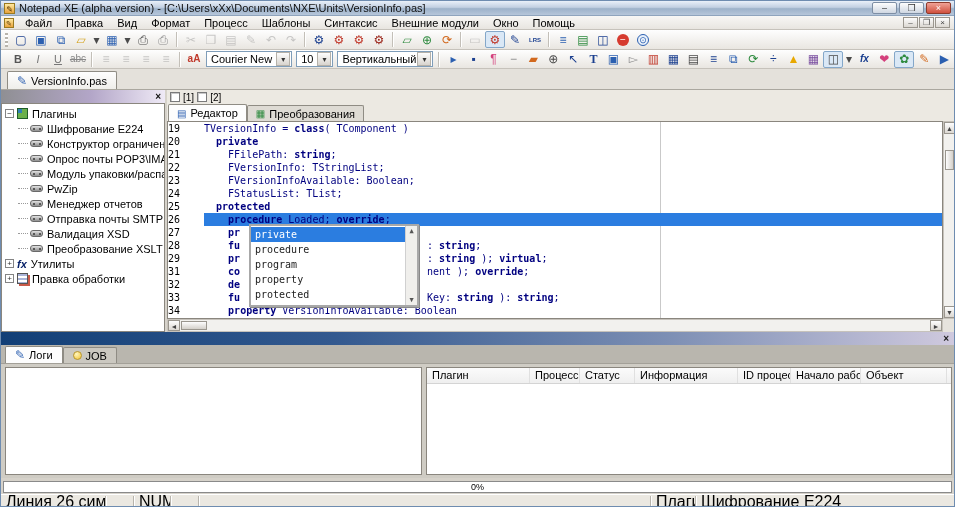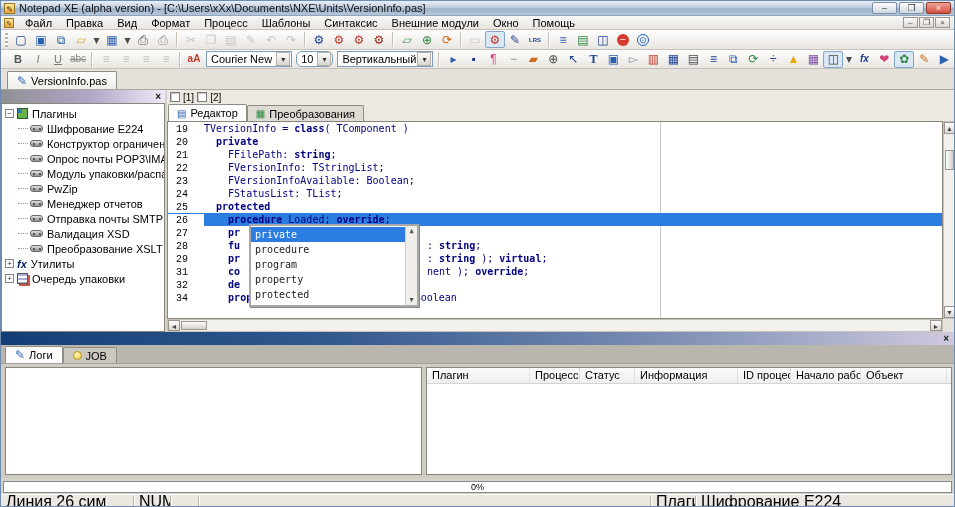--- a/index.html
+++ b/index.html
@@ -100,21 +100,21 @@
     box-shadow:inset 1px 1px 0 #c8c8c8; }
   .edtabs { height:17px; display:flex; align-items:flex-end; padding-left:1px; }
   .edtab { height:16px; display:flex; align-items:center; gap:4px; padding:0 8px; border:1px solid #8f8c84;
     background:#dedbd4; border-bottom:none; border-radius:2px 2px 0 0; font-size:11px; }
   .edtab.active { background:#fdfdfd; height:17px; }
   .edtab .ticon { font-size:10px; }
   #code { position:absolute; top:31px; left:0; width:776px; height:198px; background:#fff;
     border:1px solid #8a867e; overflow:hidden; font-family:"DejaVu Sans Mono",monospace; font-size:10px; }
   .marginline { position:absolute; top:0; bottom:0; left:492px; width:1px; background:#c9c9c9; }
   .cl { height:13px; line-height:13px; white-space:pre; position:relative; color:#000080; }
-  .cl .ln { display:inline-block; width:36px; padding-right:8px; text-align:center; color:#000; background:transparent;font-family:Liberation Mono, monospace; }
+  .cl .ln { display:inline-block; width:36px; padding-right:8px; text-align:left; color:#000; background:transparent; }
   .kw { font-weight:bold; }
   .cl.sel { background:#2b7de0; }
   .cl.sel .ln { background:#fff; }
   .rt { position:absolute; left:259px; top:0; }
 
   
   #popup { position:absolute; left:81px; top:102px; width:170px; height:83px; background:#fff;
     border:2px solid #a8a8a8; box-shadow:1px 1px 0 #888; display:flex; z-index:5; }
   #popup-items { flex:1; padding-top:1px; }
   .pitem { height:15px; line-height:15px; padding-left:4px; font-family:"DejaVu Sans Mono",monospace;
@@ -332,21 +332,21 @@
       <span class="ic c-gray">≡</span>
     </span>
     <span class="tb-sep"></span>
     <span class="tbtn">
       <span class="ic c-fontcolor">aA</span>
     </span>
     <span class="dd" style="width: 128px;">
       <span class="dd-val">Courier New</span>
       <span class="dd-arrow">▾</span>
     </span>
-    <span class="dd" style="width: 44px; border-radius: 6px;">
+    <span class="dd" style="width: 44px;">
       <span class="dd-val">10</span>
       <span class="dd-arrow">▾</span>
     </span>
     <span class="dd" style="width: 96px;">
       <span class="dd-val">Вертикальный</span>
       <span class="dd-arrow">▾</span>
     </span>
     <span class="tb-sep"></span>
     <span class="tbtn">
       <span class="ic c-blue">▸</span>
@@ -494,21 +494,21 @@
           <span>Преобразование XSLT</span>
         </div>
         <div class="tree-item">
           <span class="toggle">+</span>
           <span class="tico ic-fx">fx</span>
           <span>Утилиты</span>
         </div>
         <div class="tree-item">
           <span class="toggle">+</span>
           <span class="tico ic-queue"></span>
-          <span>Очередь упаковки</span>
+          <span>Правка обработки</span>
         </div>
       </div>
   </div>
 
   <div id="editor">
     <div class="checkrow">
       <span class="cb"></span>
       <span>[1]</span>
       <span class="cb"></span>
       <span>[2]</span>
@@ -533,20 +533,21 @@
           <div class="cl"><span class="ln">22</span><span>    FVersionInfo: TStringList;</span></div>
           <div class="cl"><span class="ln">23</span><span>    FVersionInfoAvailable: Boolean;</span></div>
           <div class="cl"><span class="ln">24</span><span>    FStatusList: TList;</span></div>
           <div class="cl"><span class="ln">25</span><span>  </span><span class="kw">protected</span></div>
           <div class="cl sel"><span class="ln">26</span><span>    </span><span class="kw">procedure</span><span> Loaded; </span><span class="kw">override</span><span>;</span></div>
           <div class="cl"><span class="ln">27</span><span>    </span><span class="kw">pr</span></div>
           <div class="cl"><span class="ln">28</span><span>    </span><span class="kw">fu</span><span class="rt"><span>: </span><span class="kw">string</span><span>;</span></span></div>
           <div class="cl"><span class="ln">29</span><span>    </span><span class="kw">pr</span><span class="rt"><span>: </span><span class="kw">string</span><span> ); </span><span class="kw">virtual</span><span>;</span></span></div>
           <div class="cl"><span class="ln">31</span><span>    </span><span class="kw">co</span><span class="rt"><span>nent ); </span><span class="kw">override</span><span>;</span></span></div>
           <div class="cl"><span class="ln">32</span><span>    </span><span class="kw">de</span></div>
+          <div class="cl"><span class="ln">33</span><span>    </span><span class="kw">fu</span><span class="rt"><span>Key: </span><span class="kw">string</span><span> ): </span><span class="kw">string</span><span>;</span></span></div>
           <div class="cl"><span class="ln">34</span><span>    </span><span class="kw">property</span><span> VersionInfoAvailable: Boolean</span></div>
         </div>
       <div id="popup">
         <div id="popup-items">
             <div class="pitem selected">private</div>
             <div class="pitem">procedure</div>
             <div class="pitem">program</div>
             <div class="pitem">property</div>
             <div class="pitem">protected</div>
           </div>

